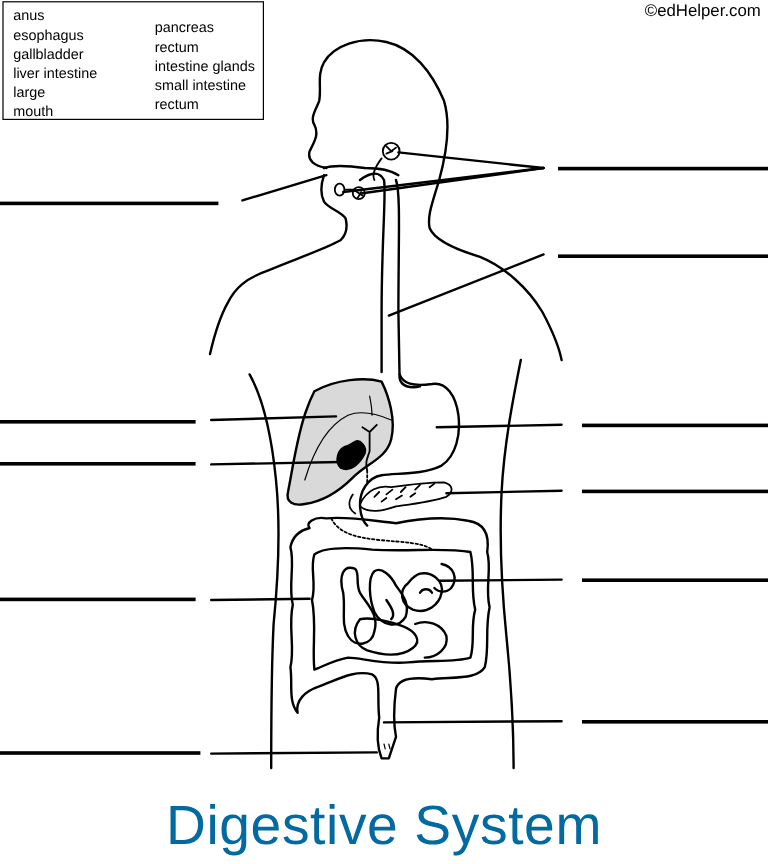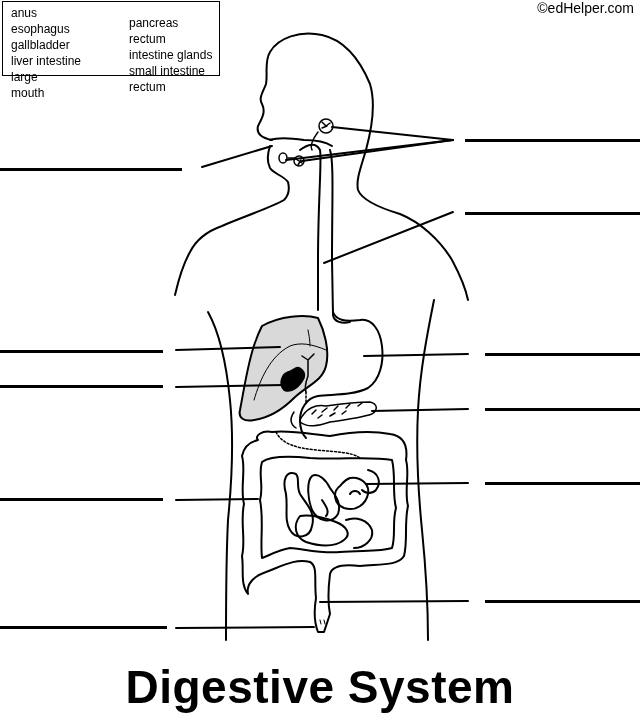--- a/index.html
+++ b/index.html
@@ -1,23 +1,23 @@
 <!DOCTYPE html>
 <html><head>
 <meta charset="utf-8">
 <style>
   html, body { margin:0; padding:0; background:#ffffff; }
   body { width:640px; height:720px; position:relative; overflow:hidden; font-family:"Liberation Sans", sans-serif; }
-  .wordbank { position:absolute; left:2px; top:1px; width:218px; height:75px; border:1px solid #000; box-sizing:border-box; background:#fff; }
+  .wordbank { position:absolute; left:2px; top:1px; width:218px; height:99px; border:1px solid #000; box-sizing:border-box; background:#fff; }
   .wb-col { position:absolute; top:3px; font-size:12px; line-height:16px; color:#000; }
   .wb-col.c1 { left:8px; }
   .wb-col.c2 { left:126px;margin-top:10px; }
   .wb-col div { white-space:nowrap; }
   .copyright { position:absolute; right:6px; top:0px; font-size:14px; color:#000; }
-  .title { position:absolute; left:0; width:640px; top:660px; text-align:center; font-size:46px; color:#000000; letter-spacing:0.5px;font-weight:bold; }
+  .title { position:absolute; left:0; width:640px; top:660px; text-align:center; font-size:46px; color:#0369a1; letter-spacing:0.5px; }
   svg.diagram { position:absolute; left:0; top:0; }
   .ans { position:absolute; height:0; border-top:3px solid #000; }
 </style>
 </head>
 <body>
 
 <div class="wordbank">
   <div class="wb-col c1">
     <div>anus</div>
     <div>esophagus</div>

